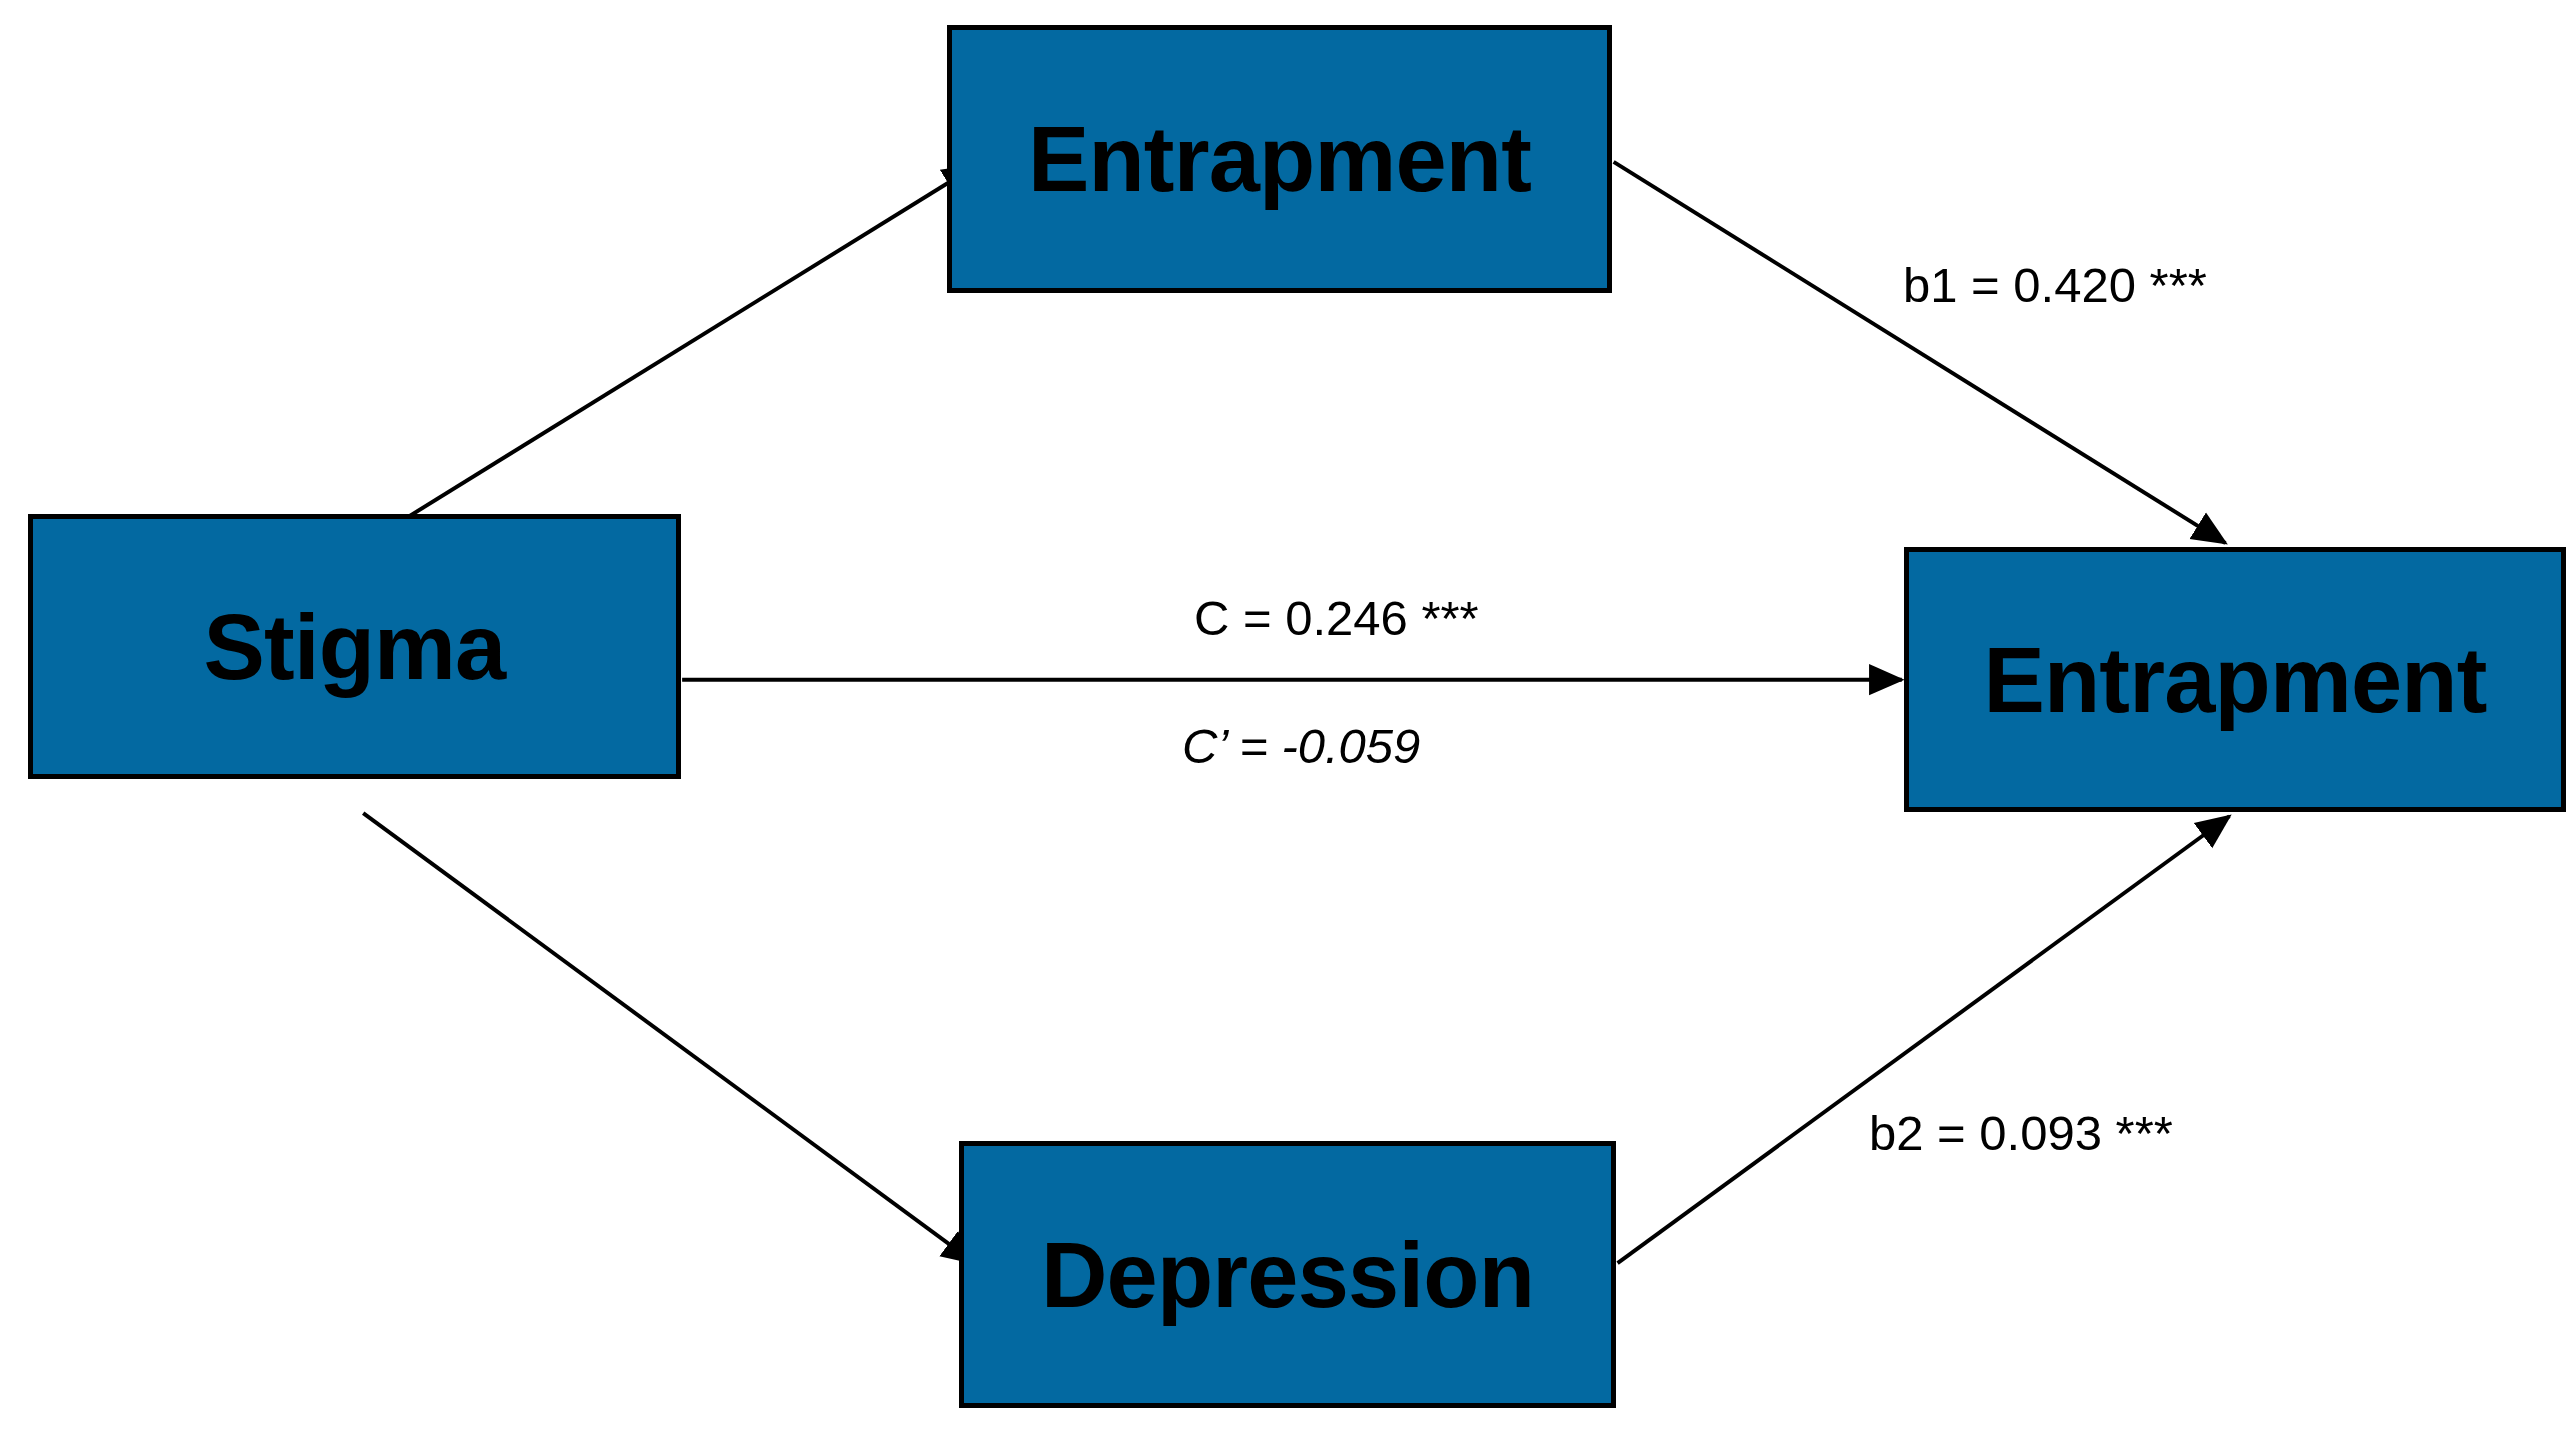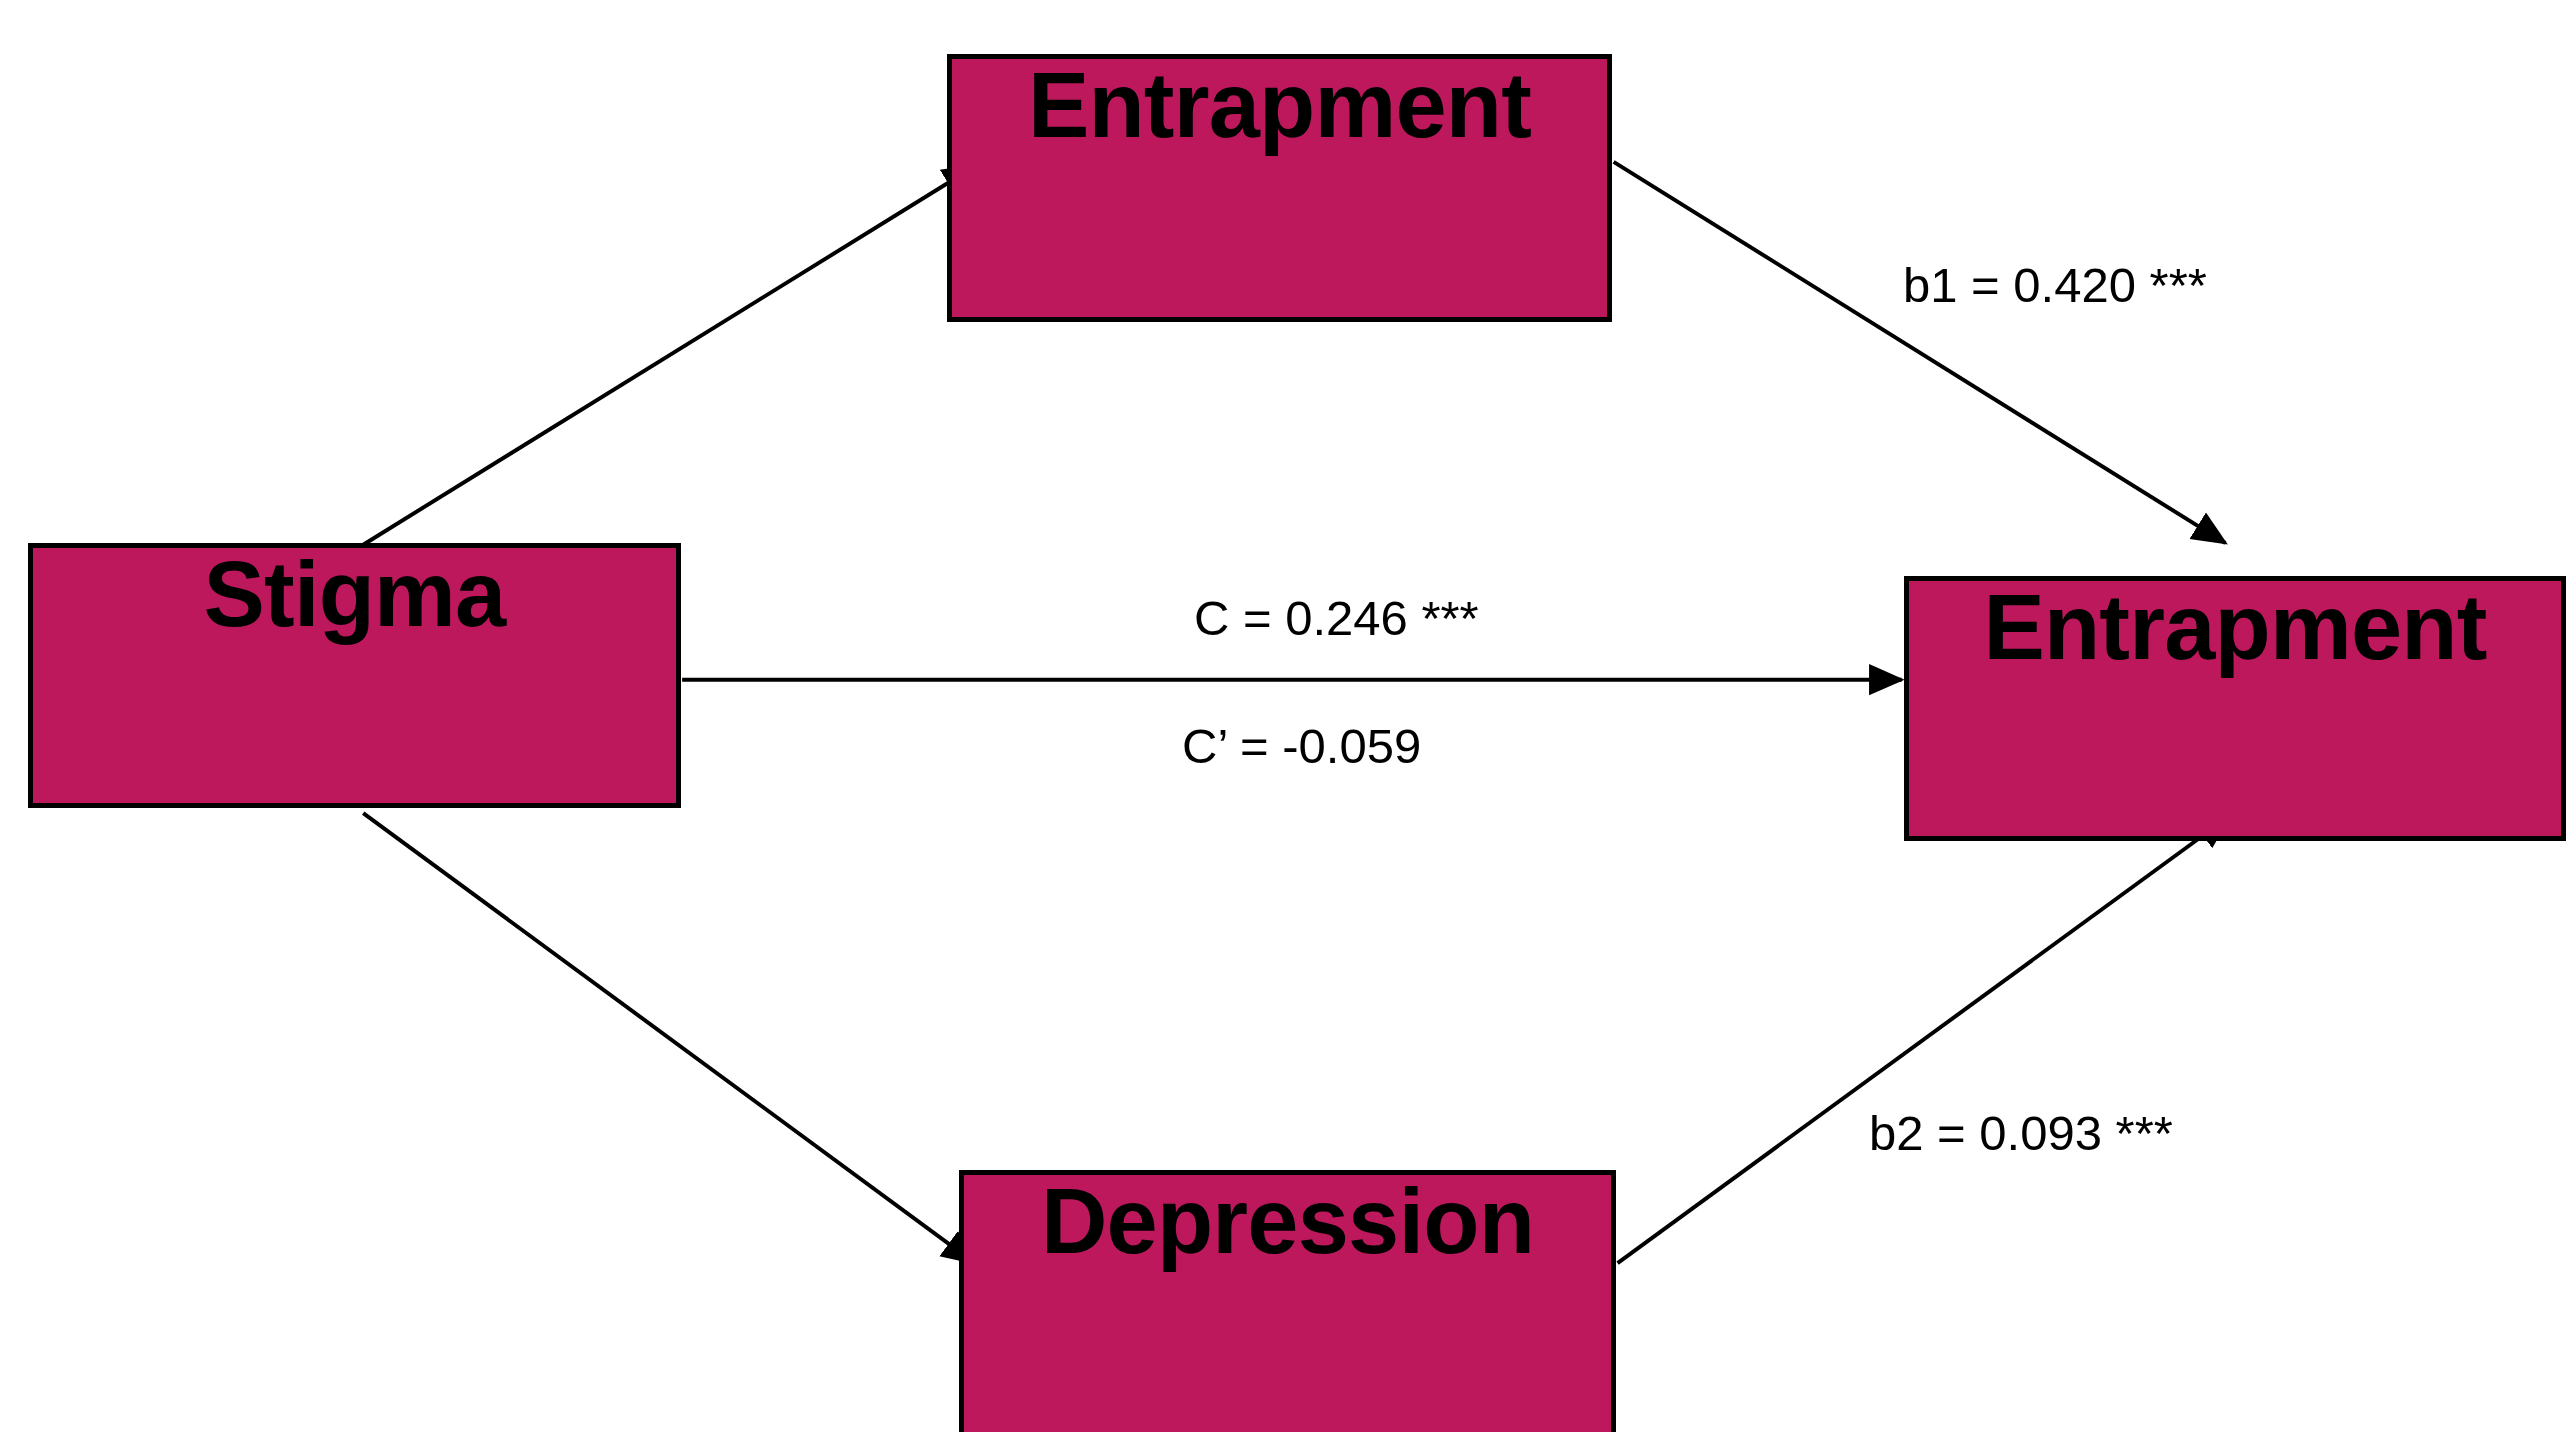--- a/index.html
+++ b/index.html
@@ -22,24 +22,24 @@
     position: absolute;
     left: 0;
     top: 0;
     width: 2576px;
     height: 1432px;
   }
   .node {
     position: absolute;
     box-sizing: border-box;
     border: 5.5px solid #000000;
-    background: #be185d;
+    background: #0369a1;
     display: flex;
+    align-items: center;
     justify-content: center;
-    margin-top: 29px;
   }
   .node-label {
     font-family: "Liberation Sans", sans-serif;
     font-weight: bold;
     font-size: 92px;
     line-height: 1;
     letter-spacing: -0.8px;
     color: #000000;
     white-space: nowrap;
   }
@@ -53,21 +53,21 @@
     white-space: nowrap;
   }
   #node-stigma   { left: 28px;   top: 514px;  width: 653px; height: 265px; }
   #node-entrap   { left: 947px; top: 25px;   width: 665px; height: 268px; }
   #node-decad    { left: 959px; top: 1141px; width: 657px; height: 267px; }
   #node-depress  { left: 1904px; top: 547px;  width: 662px; height: 265px; }
 
   #label-a1 { left: 314px;  top: 261px;  }
   #label-b1 { left: 1903px; top: 261px;  }
   #label-c  { left: 1194px; top: 594px;  }
-  #label-cp { left: 1182px; top: 722px;  }
+  #label-cp { left: 1182px; top: 722px; font-style: italic;  }
   #label-a2 { left: 341px;  top: 1109px; }
   #label-b2 { left: 1869px; top: 1109px; }
 </style>
 </head>
 <body>
 
 <div id="canvas">
 
   <svg id="edges" viewBox="0 0 3263 1814" xmlns="http://www.w3.org/2000/svg">
     <defs>

